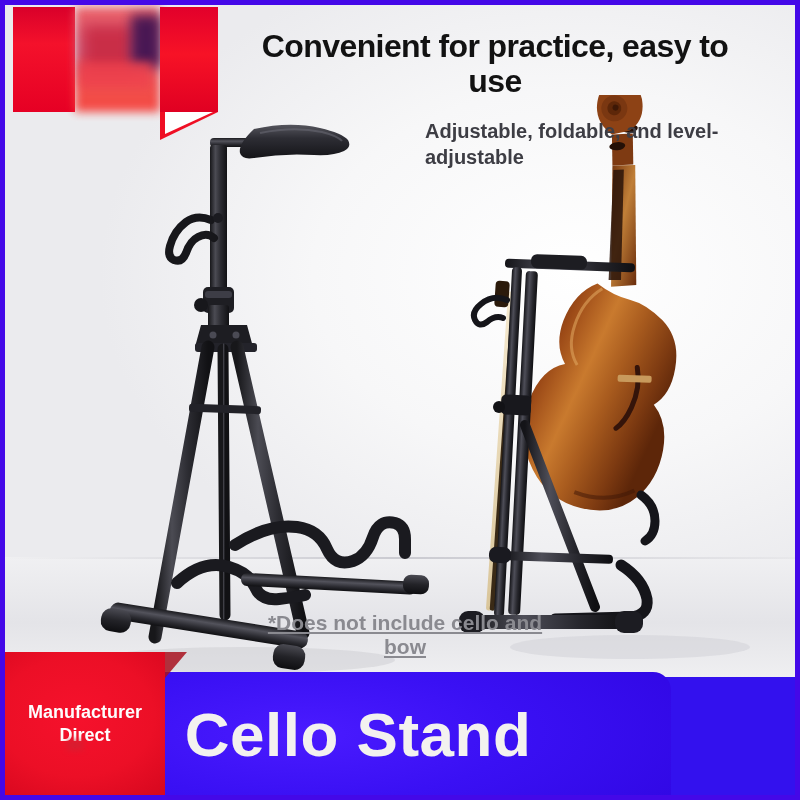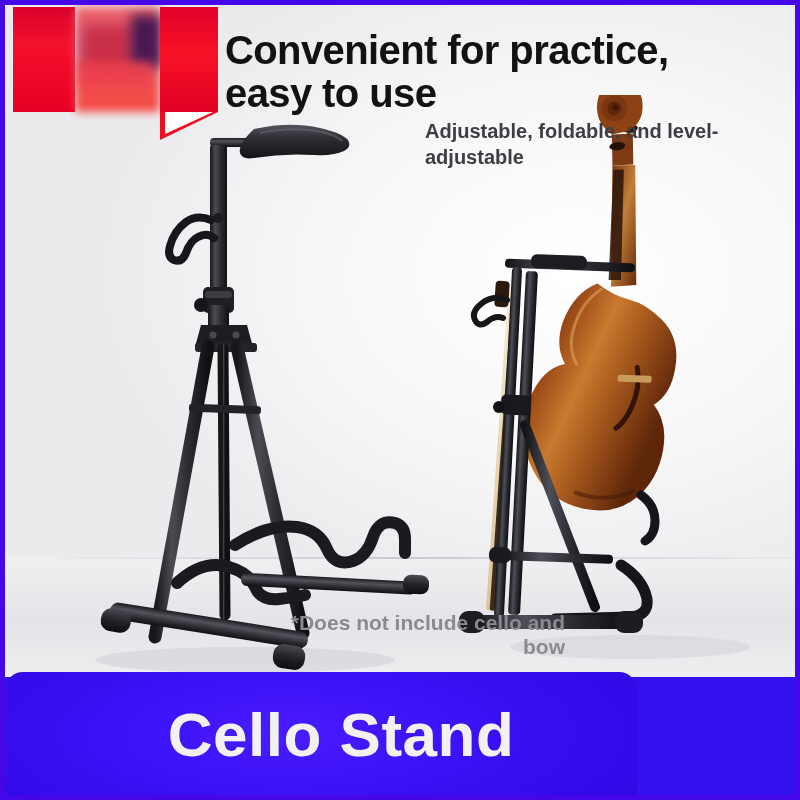--- a/index.html
+++ b/index.html
@@ -38,40 +38,40 @@
   .ribbon .blurC{position:absolute;left:66px;top:55px;width:72px;height:26px;
         background:#f0404c;filter:blur(5px);opacity:.8;}
   .ribbon .panelC{position:absolute;left:147px;top:0;width:58px;height:105px;
         background:linear-gradient(180deg,#e2002b,#f71226 45%,#e00022);}
   .ribbon .tail{position:absolute;left:147px;top:105px;width:0;height:0;
         border-left:58px solid #ef0f24;border-bottom:28px solid transparent;}
   .ribbon .tailcut{position:absolute;left:152px;top:105px;width:0;height:0;
         border-left:48px solid #ffffff;border-bottom:22px solid transparent;}
 
   
-  .headline{position:absolute;right:50px;top:24px;width:520px;
-        font-size:40px;line-height:1.08;font-weight:700;color:#121212;
+  .headline{position:absolute;right:40px;top:24px;width:520px;text-align:center;
+        font-size:32px;line-height:1.08;font-weight:700;color:#121212;
         letter-spacing:-.6px;z-index:20;}
   .subhead{position:absolute;right:40px;top:114px;width:330px;text-align:left;
         font-size:20px;line-height:1.28;font-weight:700;color:#3d3d44;z-index:20;}
 
   
-  .disclaimer{position:absolute;left:240px;top:606px;width:320px;text-align:right;
-        font-size:21px;line-height:1.15;font-weight:700;color:#8a8a90;z-index:30;}
+  .disclaimer{position:absolute;left:240px;top:606px;width:320px;text-align:center;
+        font-size:21px;line-height:1.15;font-weight:700;color:#8a8a90;z-index:30;text-decoration:underline;}
 
   
   .standL{position:absolute;left:0;top:0;width:470px;height:672px;z-index:14;}
 
   
   .scene{position:absolute;left:440px;top:90px;width:350px;height:580px;z-index:13;}
 
   
   .banner{position:absolute;left:5px;bottom:5px;width:632px;height:123px;
         background:radial-gradient(ellipse 70% 120% at 45% 50%,#4a1bff 0%,#3a10f4 45%,#2f06e2 100%);
-        border-radius:18px 18px 0 0;z-index:40;overflow:hidden;}
+        border-radius:18px 18px 0 0;z-index:40;overflow:hidden;padding-left:34px;}
   .banner .bt{position:absolute;left:0;right:0;top:50%;transform:translateY(-50%);
         text-align:center;font-size:62px;font-weight:700;color:#f3f1ef;
         letter-spacing:.5px;padding-left:40px;box-sizing:border-box;}
 
   
   .badge{position:absolute;left:5px;bottom:5px;width:160px;height:143px;
         background:radial-gradient(ellipse 80% 70% at 45% 45%,#f6112c 0%,#ec0f26 60%,#d8081f 100%);
         z-index:45;display:flex;align-items:center;justify-content:center;}
   .badge .bl{width:100%;text-align:center;font-size:18px;line-height:1.25;
         font-weight:700;color:#fdfdfd;}
@@ -274,15 +274,23 @@
     <div class="headline">Convenient for practice, easy to use</div>
     <div class="subhead">Adjustable, foldable, and level-adjustable</div>
 
     <div class="disclaimer">*Does not include cello and bow</div>
   </div>
 
   <div class="banner">
     <div class="bt">Cello Stand</div>
   </div>
 
+  <div class="badge">
+    <div class="corner"></div>
+    <div class="bl">
+      <div>Manufacturer</div>
+      <div>Direct</div>
+    </div>
+    <div class="chip"></div>
+  </div>
 
   <div class="frame"></div>
 </div>
 
 </body></html>

